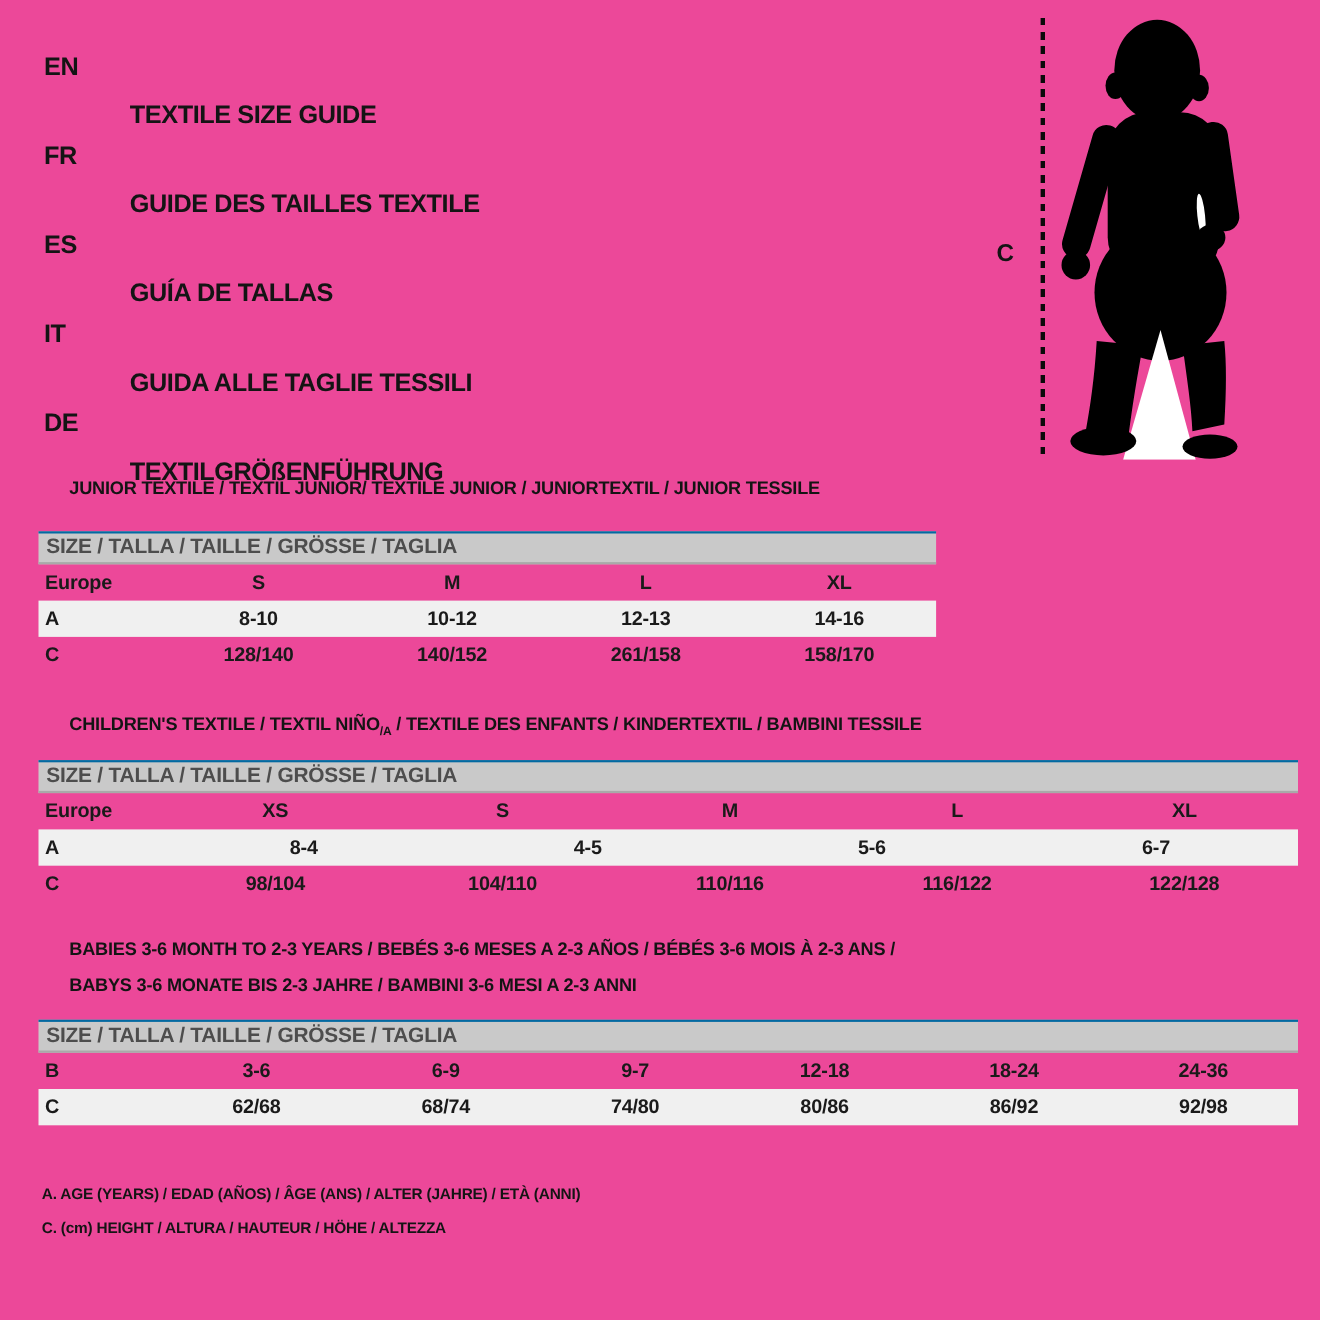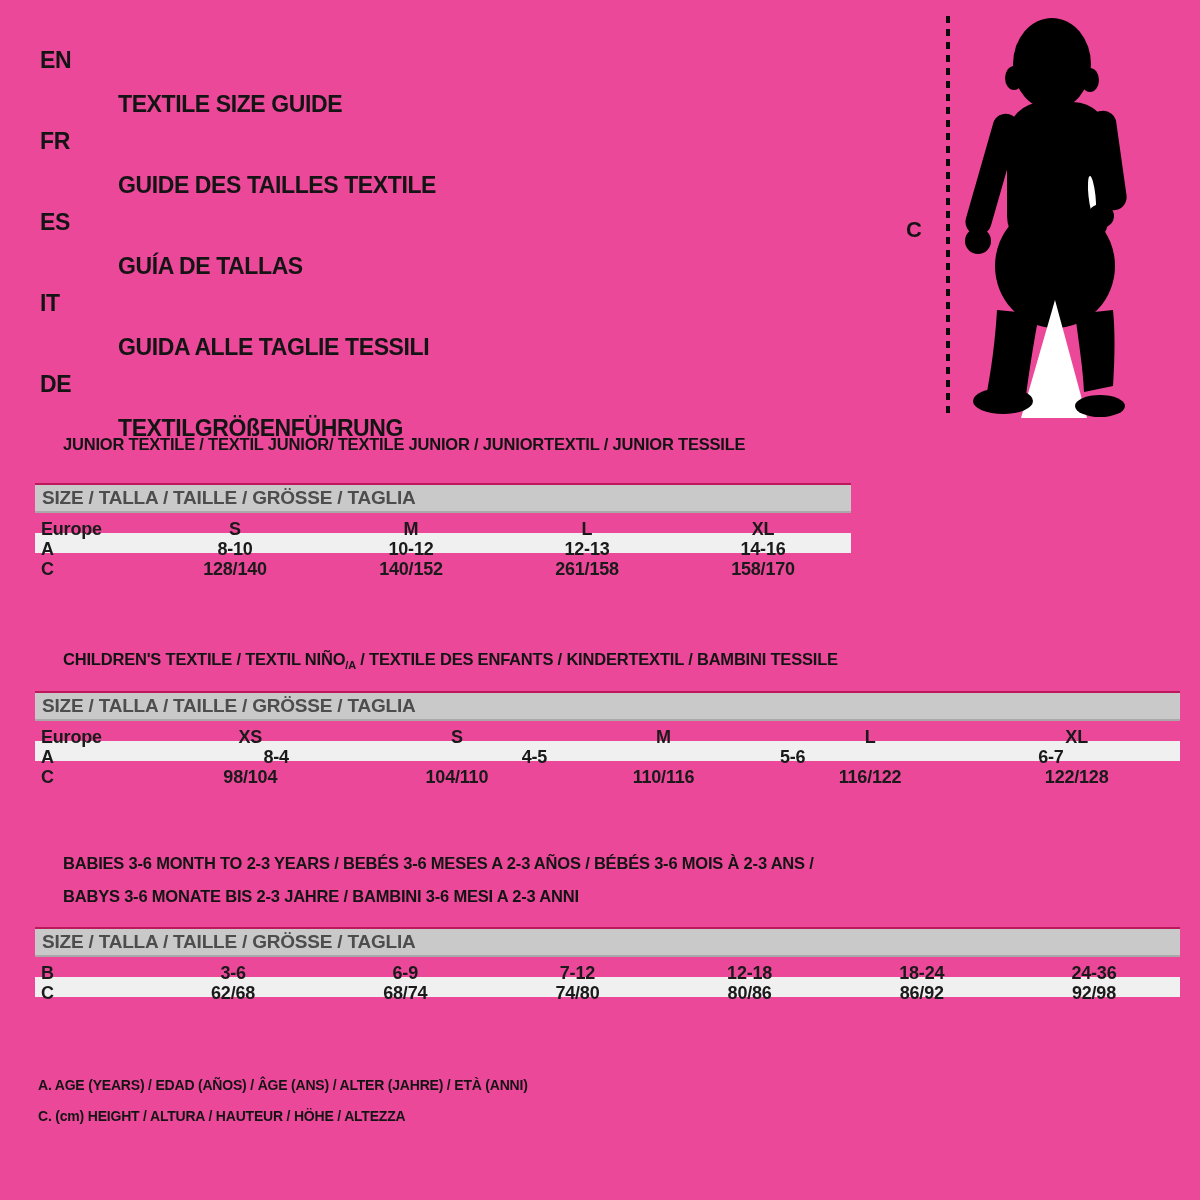--- a/index.html
+++ b/index.html
@@ -26,24 +26,24 @@
   .sec-heading{position:absolute;left:28px;font-size:16.5px;letter-spacing:-0.2px;white-space:nowrap;margin-left:35px;}
   .sec-heading .subsc{font-size:11px;vertical-align:-4px;}
   .two-line{line-height:33px;}
 
   
   .size-table{position:absolute;left:35px;}
   .w-narrow{width:816px;}
   .w-wide{width:1145px;}
   .size-bar{
     height:30px;box-sizing:border-box;background:#c9c9c9;color:#4d4d4d;
-    border-top:2px solid #be185d;border-bottom:2px solid #a9a9a9;
+    border-top:2px solid #0369a1;border-bottom:2px solid #a9a9a9;
     font-size:19px;line-height:26px;padding-left:7px;letter-spacing:-0.2px;
   }
-  .t-row{display:flex;height:20px;line-height:33px;font-size:18px;letter-spacing:-0.2px;color:#1a1a1a;}
+  .t-row{display:flex;height:33px;line-height:33px;font-size:18px;letter-spacing:-0.2px;color:#1a1a1a;}
   .t-row.shaded{background:#f0f0f0;}
   .t-label{width:112px;box-sizing:border-box;padding-left:6px;}
   .t-cell{flex:1;text-align:center;}
 
   
   .footnotes{position:absolute;left:38px;top:1070px;font-size:14px;line-height:31px;letter-spacing:-0.2px;}
 </style>
 </head>
 <body>
 
@@ -159,21 +159,21 @@
   <div class="sec-heading two-line" style="top:847px">
     <div>BABIES 3-6 MONTH TO 2-3 YEARS / BEBÉS 3-6 MESES A 2-3 AÑOS / BÉBÉS 3-6 MOIS À 2-3 ANS /</div>
     <div>BABYS 3-6 MONATE BIS 2-3 JAHRE / BAMBINI 3-6 MESI A 2-3 ANNI</div>
   </div>
   <div class="size-table w-wide" style="top:927px">
     <div class="size-bar">SIZE / TALLA / TAILLE / GRÖSSE / TAGLIA</div>
     <div class="t-row">
       <span class="t-label">B</span>
       <span class="t-cell">3-6</span>
       <span class="t-cell">6-9</span>
-      <span class="t-cell">7-12</span>
+      <span class="t-cell">9-7</span>
       <span class="t-cell">12-18</span>
       <span class="t-cell">18-24</span>
       <span class="t-cell">24-36</span>
     </div>
     <div class="t-row shaded">
       <span class="t-label">C</span>
       <span class="t-cell">62/68</span>
       <span class="t-cell">68/74</span>
       <span class="t-cell">74/80</span>
       <span class="t-cell">80/86</span>

